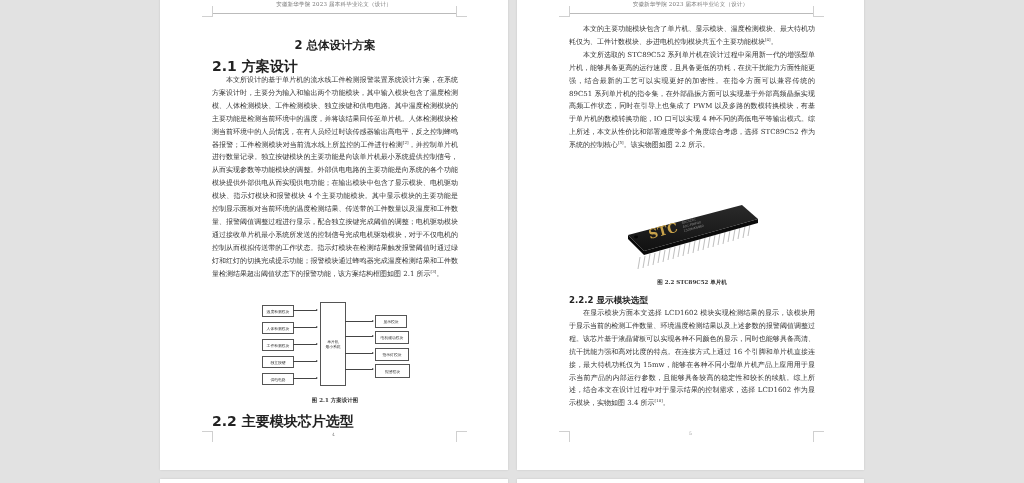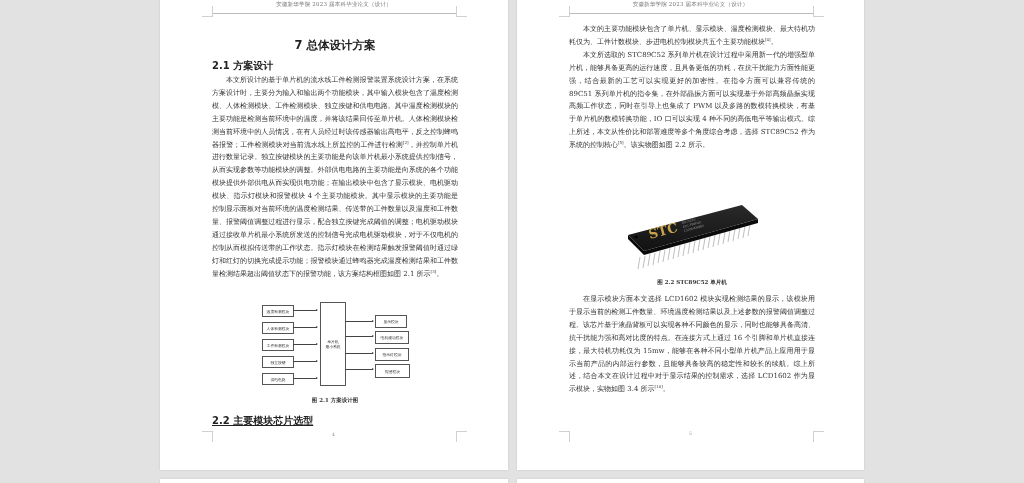--- a/index.html
+++ b/index.html
@@ -30,21 +30,21 @@
   .c-br { border-left-width:1px; border-top-width:1px; }
 
   .pagenum { position:absolute; font-size:4.5px; color:#888; }
 
   .content { position:absolute; font-size:7px; line-height:12.9px; color:#333; }
   .content p { margin:0; text-align:justify; text-indent:14px; }
   .chapter-title {
     text-align:center; font-family:"DejaVu Sans", "Liberation Sans", sans-serif;
     font-size:11.5px; color:#222; margin:0; line-height:18px;
   }
-  .h2 { font-family:"DejaVu Sans", "Liberation Sans", sans-serif; font-size:10px; color:#222; line-height:16px; margin:0; }
+  .h2 { font-family:"DejaVu Sans", "Liberation Sans", sans-serif; font-size:14px; color:#222; line-height:16px; margin:0; }
   .h3 { font-family:"DejaVu Sans", "Liberation Sans", sans-serif; font-size:8.6px; color:#222; line-height:14px; margin:0; }
   .caption { text-align:center; font-size:5.5px; font-weight:bold; color:#333; line-height:10px; }
   sup { font-size:4px; vertical-align:super; line-height:0; }
 
   
   .diagram { position:absolute; left:262px; top:302px; width:160px; height:88px; }
   .dbox {
     position:absolute; border:1px solid #555; background:#fff;
     font-family:"DejaVu Sans", sans-serif; font-size:3.8px; color:#333;
     display:flex; align-items:center; justify-content:center; text-align:center;
@@ -62,21 +62,21 @@
   <div class="hdr-text">安徽新华学院 2023 届本科毕业论文（设计）</div>
   <div class="hdr-line" style="left:52px; width:244px;"></div>
   <div class="corner c-tl" style="left:42px; top:8px;"></div>
   <div class="corner c-tr" style="left:296px; top:8px;"></div>
   <div class="corner c-bl" style="left:42px; top:433px;"></div>
   <div class="corner c-br" style="left:296px; top:433px;"></div>
   <div class="pagenum" style="left:172px; top:434px;">4</div>
 </div>
 
 <div class="content" style="left:212px; top:36px; width:246px;">
-  <h1 class="chapter-title">7 总体设计方案</h1>
+  <h1 class="chapter-title">2 总体设计方案</h1>
   <h2 class="h2" style="margin-top:4px;">2.1 方案设计</h2>
   <p><span>本文所设计的基于单片机的流水线工件检测报警装置系统设计方案，在系统方案设计时，主要分为输入和输出两个功能模块，其中输入模块包含了温度检测模、人体检测模块、工件检测模块、独立按键和供电电路。其中温度检测模块的主要功能是检测当前环境中的温度，并将该结果回传至单片机。人体检测模块检测当前环境中的人员情况，在有人员经过时该传感器输出高电平，反之控制蜂鸣器报警；工件检测模块对当前流水线上所监控的工件进行检测</span><sup>[2]</sup><span>，并控制单片机进行数量记录。独立按键模块的主要功能是向该单片机最小系统提供控制信号，从而实现参数等功能模块的调整。外部供电电路的主要功能是向系统的各个功能模块提供外部供电从而实现供电功能；在输出模块中包含了显示模块、电机驱动模块、指示灯模块和报警模块 4 个主要功能模块。其中显示模块的主要功能是控制显示面板对当前环境的温度检测结果、传送带的工件数量以及温度和工件数量、报警阈值调整过程进行显示，配合独立按键完成阈值的调整；电机驱动模块通过接收单片机最小系统所发送的控制信号完成电机驱动模块，对于不仅电机的控制从而模拟传送带的工作状态。指示灯模块在检测结果触发报警阈值时通过绿灯和红灯的切换完成提示功能；报警模块通过蜂鸣器完成温度检测结果和工件数量检测结果超出阈值状态下的报警功能，该方案结构框图如图 2.1 所示</span><sup>[3]</sup><span>。</span></p>
 </div>
 
 <div class="diagram">
   <div class="dbox" style="left:0; top:3px; width:30px; height:10px;">温度检测模块</div>
   <div class="dbox" style="left:0; top:20px; width:30px; height:10px;">人体检测模块</div>
   <div class="dbox" style="left:0; top:37px; width:30px; height:10px;">工件检测模块</div>
   <div class="dbox" style="left:0; top:54px; width:30px; height:10px;">独立按键</div>
   <div class="dbox" style="left:0; top:71px; width:30px; height:10px;">供电电路</div>
@@ -105,21 +105,21 @@
   <div class="arrow" style="left:110px; top:50px;"></div>
   <div class="dline" style="left:83px; top:67px; width:28px;"></div>
   <div class="arrow" style="left:110px; top:66px;"></div>
 
   <div class="dbox" style="left:113px; top:13px; width:30px; height:11px;">显示模块</div>
   <div class="dbox" style="left:113px; top:29px; width:32px; height:11px;">电机驱动模块</div>
   <div class="dbox" style="left:113px; top:46px; width:32px; height:11px;">指示灯模块</div>
   <div class="dbox" style="left:113px; top:62px; width:33px; height:12px;">报警模块</div>
 </div>
 <div class="caption" style="position:absolute; left:212px; top:395px; width:246px;">图 2.1  方案设计图</div>
-<h2 class="h2" style="position:absolute; left:212px; top:413px;text-decoration:underline;">2.2 主要模块芯片选型</h2>
+<h2 class="h2" style="position:absolute; left:212px; top:413px;">2.2 主要模块芯片选型</h2>
 
 <div class="page p2">
   <div class="hdr-text">安徽新华学院 2023 届本科毕业论文（设计）</div>
   <div class="hdr-line" style="left:52px; width:244px;"></div>
   <div class="corner c-tl" style="left:42px; top:8px;"></div>
   <div class="corner c-tr" style="left:296px; top:8px;"></div>
   <div class="corner c-bl" style="left:42px; top:433px;"></div>
   <div class="corner c-br" style="left:296px; top:433px;"></div>
   <div class="pagenum" style="left:172px; top:433px;">5</div>
 </div>
@@ -168,17 +168,18 @@
     <text x="30" y="34" font-family="DejaVu Serif, serif" font-size="13" font-weight="bold" fill="#c8a24a" transform="rotate(-15 30 34)">STC</text>
     <text x="62" y="19" font-family="DejaVu Sans, sans-serif" font-size="3.2" fill="#8a8a8a" transform="rotate(-15 62 19)">89C52RC</text>
     <text x="63" y="23" font-family="DejaVu Sans, sans-serif" font-size="3.2" fill="#8a8a8a" transform="rotate(-15 63 23)">40C-PDIP40</text>
     <text x="64" y="27" font-family="DejaVu Sans, sans-serif" font-size="3.2" fill="#8a8a8a" transform="rotate(-15 64 27)">1509HK6880</text>
     <ellipse cx="16" cy="32" rx="2" ry="1.4" fill="#050505"></ellipse>
   </svg>
 </div>
 <div class="caption" style="position:absolute; left:569px; top:277px; width:246px;">图 2.2 STC89C52 单片机</div>
 
 <div class="content" style="left:569px; top:293px; width:246px;">
+  <h3 class="h3">2.2.2 显示模块选型</h3>
   <p><span>在显示模块方面本文选择 LCD1602 模块实现检测结果的显示，该模块用于显示当前的检测工件数量、环境温度检测结果以及上述参数的报警阈值调整过程。该芯片基于液晶背板可以实现各种不同颜色的显示，同时也能够具备高清、抗干扰能力强和高对比度的特点。在连接方式上通过 16 个引脚和单片机直接连接，最大待机功耗仅为 15mw，能够在各种不同小型单片机产品上应用用于显示当前产品的内部运行参数，且能够具备较高的稳定性和较长的续航。综上所述，结合本文在设计过程中对于显示结果的控制需求，选择 LCD1602 作为显示模块，实物如图 3.4 所示</span><sup>[10]</sup><span>。</span></p>
 </div>
 
 <div class="page p3"></div>
 <div class="page p4"></div>
 
 </body></html>

